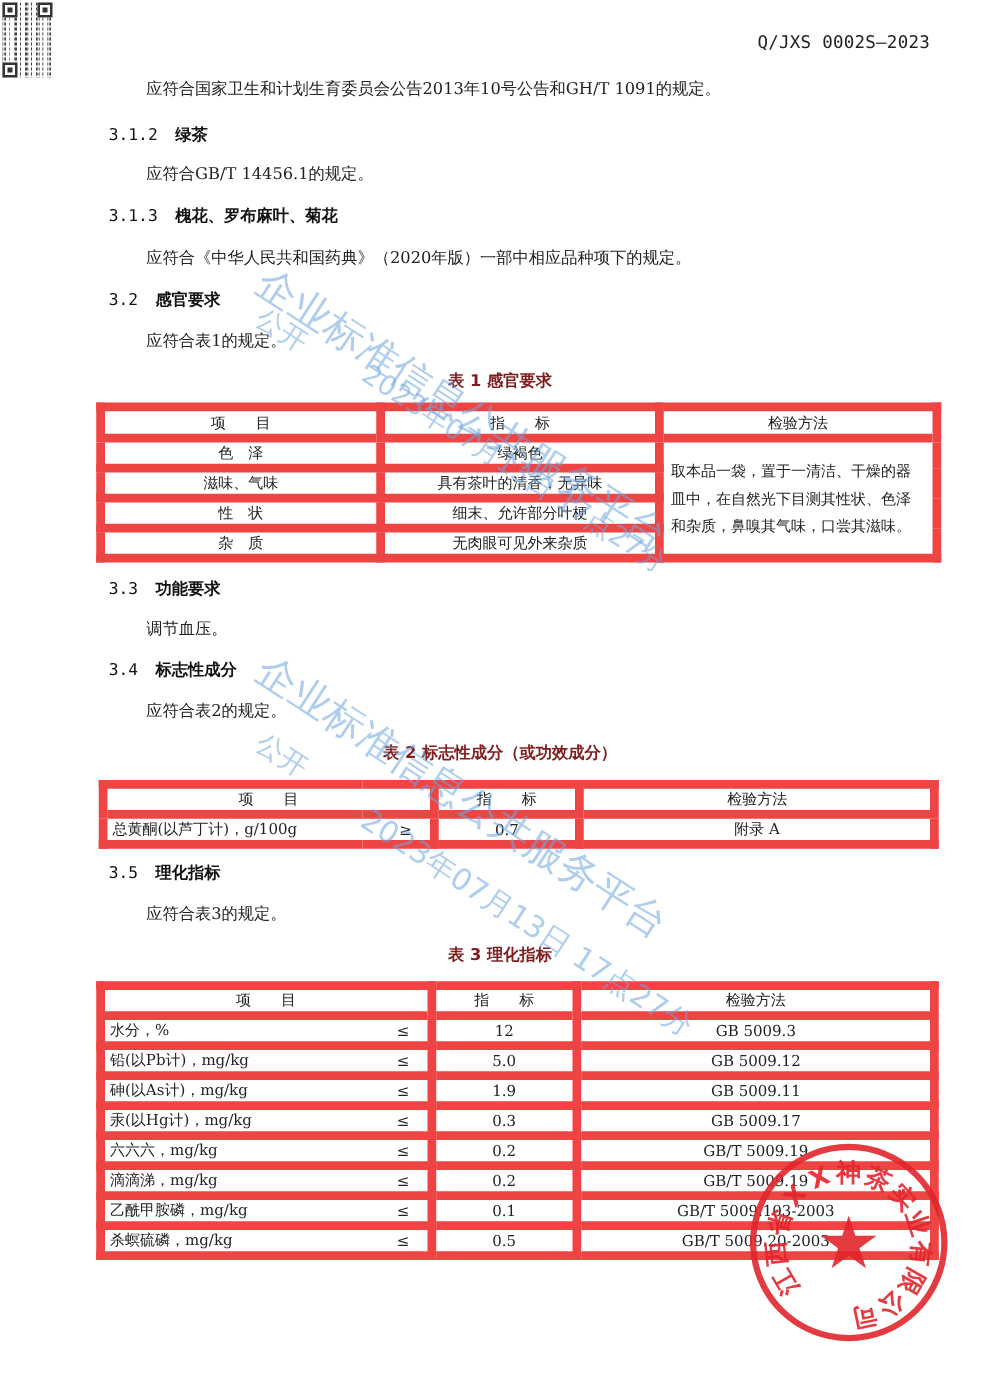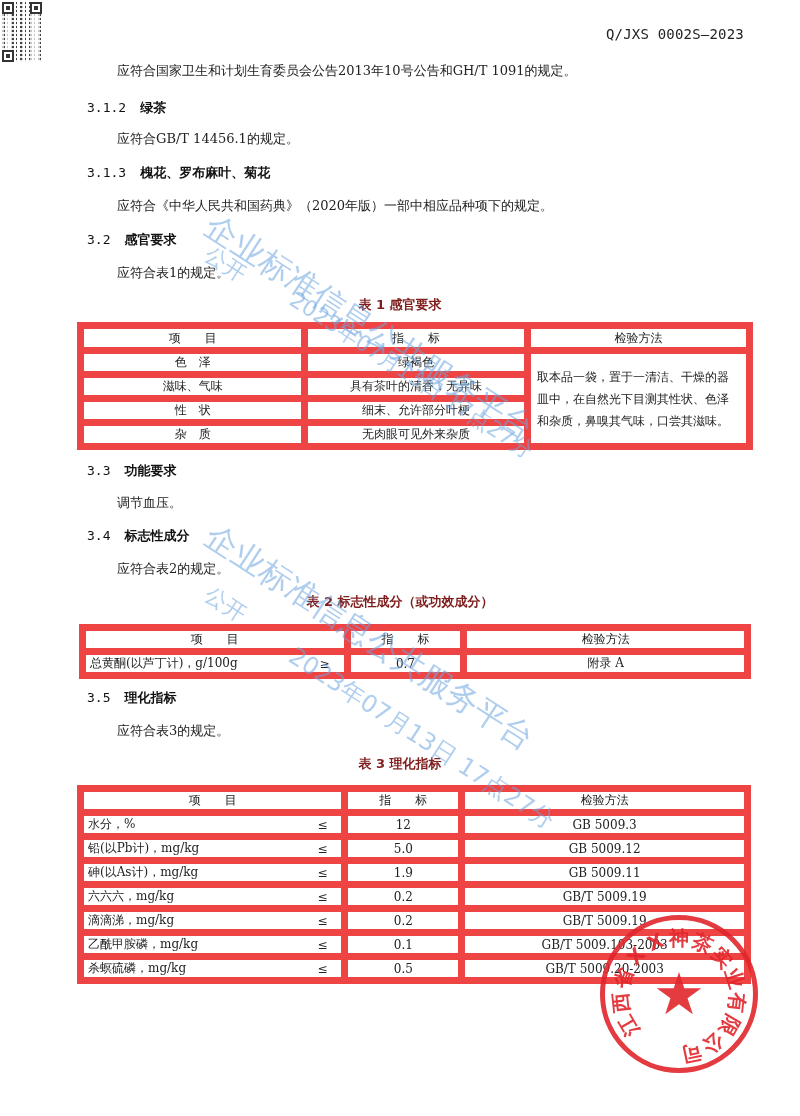--- a/index.html
+++ b/index.html
@@ -190,20 +190,26 @@
       <td class="left noright">铅(以Pb计)，mg/kg</td>
       <td class="sym">≤</td>
       <td>5.0</td>
       <td>GB 5009.12</td>
     </tr>
     <tr style="height:22px;">
       <td class="left noright">砷(以As计)，mg/kg</td>
       <td class="sym">≤</td>
       <td>1.9</td>
       <td>GB 5009.11</td>
+    </tr>
+    <tr style="height:22px;">
+      <td class="left noright">汞(以Hg计)，mg/kg</td>
+      <td class="sym">≤</td>
+      <td>0.3</td>
+      <td>GB 5009.17</td>
     </tr>
     <tr style="height:22px;">
       <td class="left noright">六六六，mg/kg</td>
       <td class="sym">≤</td>
       <td>0.2</td>
       <td>GB/T 5009.19</td>
     </tr>
     <tr style="height:22px;">
       <td class="left noright">滴滴涕，mg/kg</td>
       <td class="sym">≤</td>

